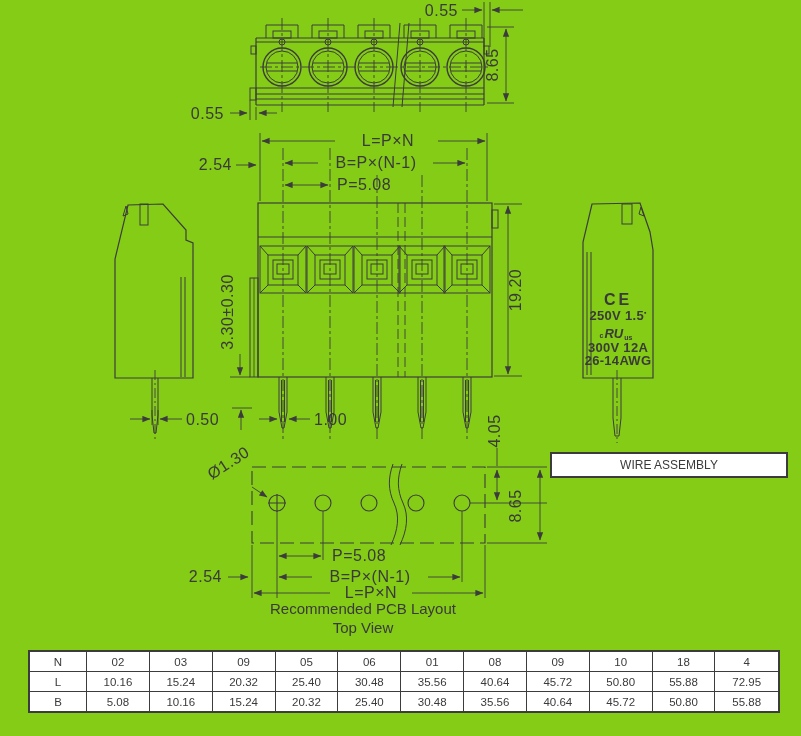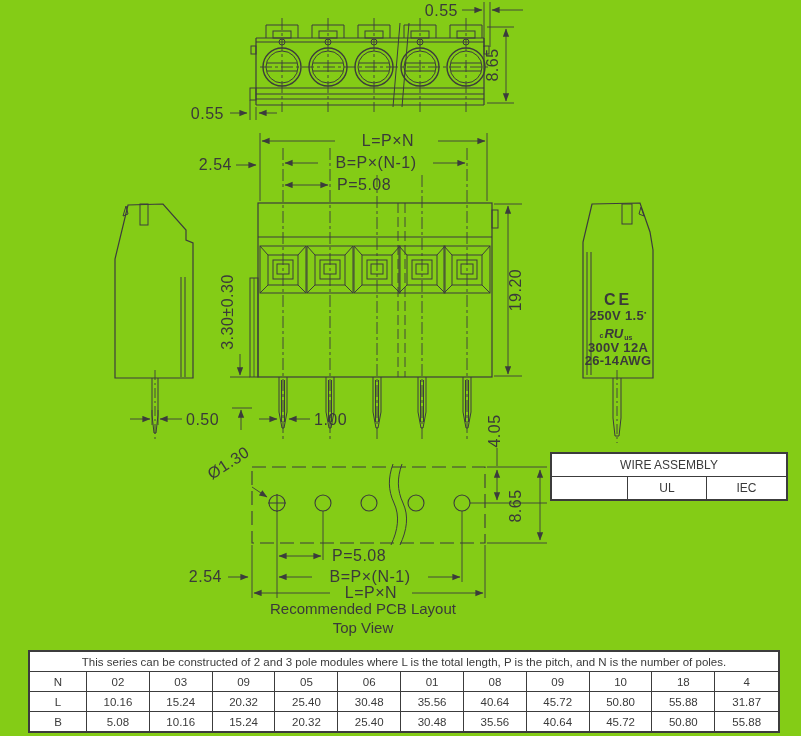--- a/index.html
+++ b/index.html
@@ -263,33 +263,25 @@
     <text class="cap" x="363" y="614" text-anchor="middle">Recommended PCB Layout</text>
     <text class="cap" x="363" y="633" text-anchor="middle">Top View</text>
   </g>
 </svg>
 
 <table id="wire-table">
   <tbody>
     <tr>
       <td colspan="3">WIRE ASSEMBLY</td>
     </tr>
-    <tr>
-      <td style="width:88px"></td>
-      <td style="width:76px">UL</td>
-      <td style="width:74px">IEC</td>
-    </tr>
   </tbody>
 </table>
 
 <table id="pole-table">
   <tbody>
-    <tr>
-      <td colspan="12">This series can be constructed of 2 and 3 pole modules where L is the total length, P is the pitch, and N is the number of poles.</td>
-    </tr>
     <tr>
       <td class="lab">N</td>
       <td>02</td>
       <td>03</td>
       <td>09</td>
       <td>05</td>
       <td>06</td>
       <td>01</td>
       <td>08</td>
       <td>09</td>
@@ -302,21 +294,21 @@
       <td>10.16</td>
       <td>15.24</td>
       <td>20.32</td>
       <td>25.40</td>
       <td>30.48</td>
       <td>35.56</td>
       <td>40.64</td>
       <td>45.72</td>
       <td>50.80</td>
       <td>55.88</td>
-      <td>31.87</td>
+      <td>72.95</td>
     </tr>
     <tr>
       <td class="lab">B</td>
       <td>5.08</td>
       <td>10.16</td>
       <td>15.24</td>
       <td>20.32</td>
       <td>25.40</td>
       <td>30.48</td>
       <td>35.56</td>

